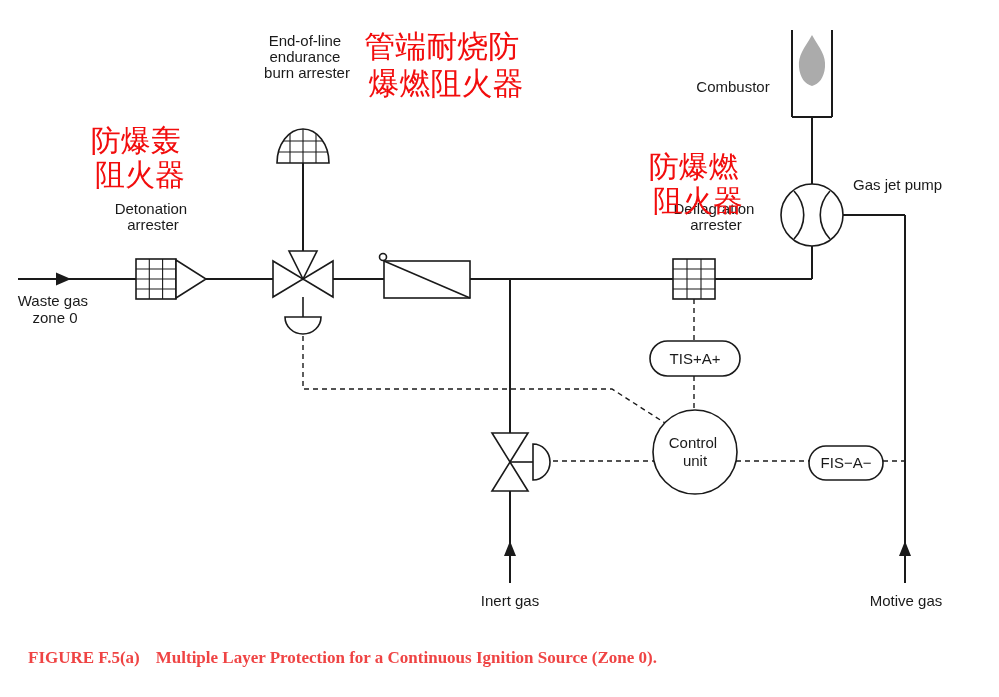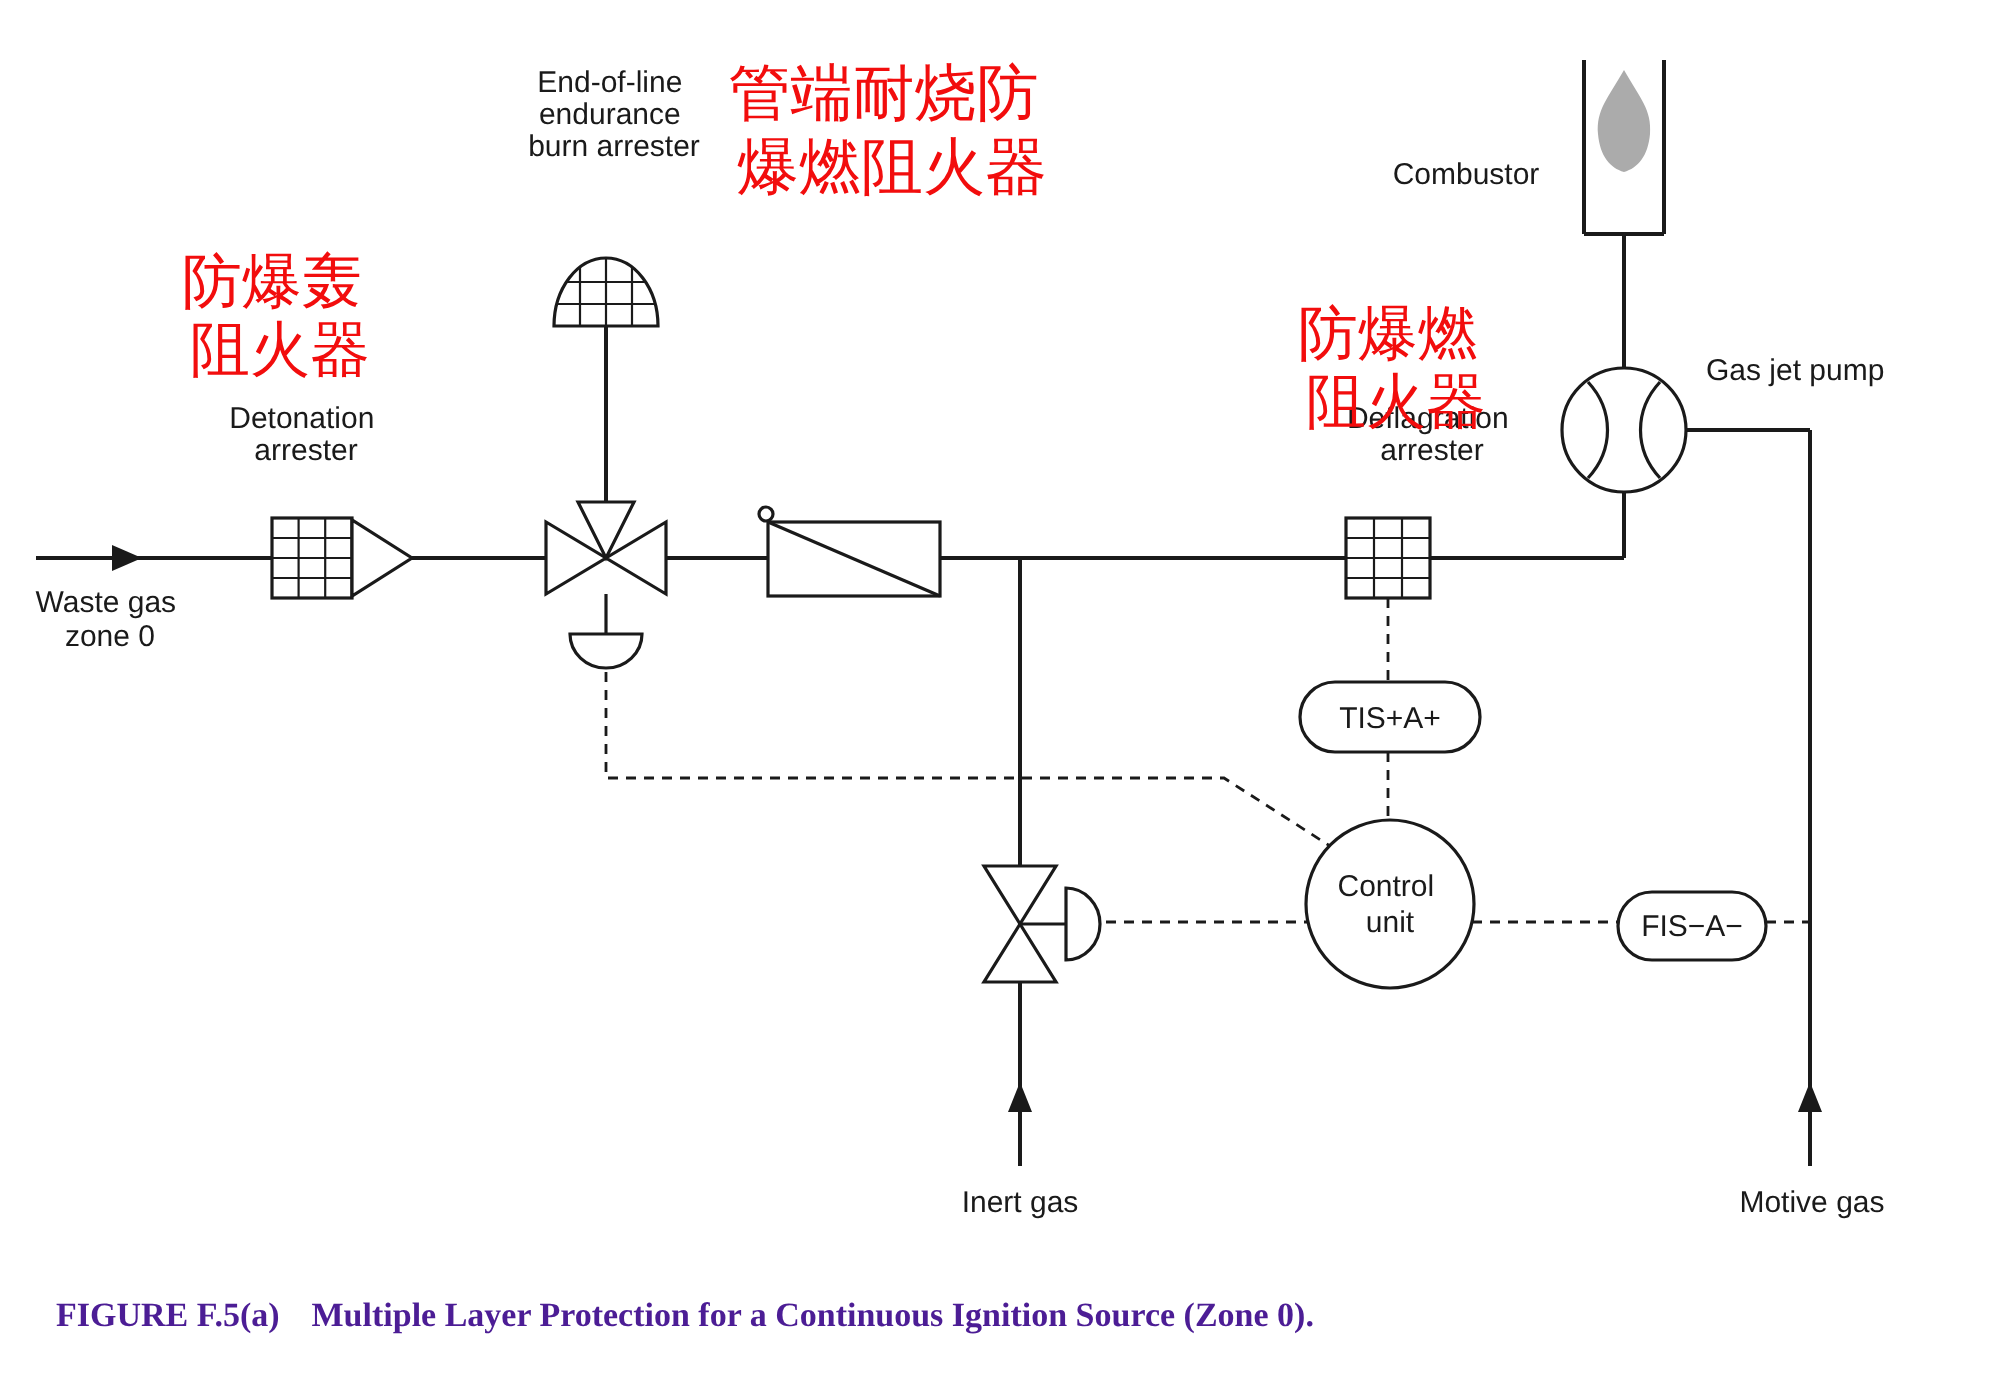--- a/index.html
+++ b/index.html
@@ -8,21 +8,21 @@
   .pipe{stroke:#1a1a1a;stroke-width:2;fill:none;}
   .thin{stroke:#1a1a1a;stroke-width:1.6;fill:none;}
   .shape{stroke:#1a1a1a;stroke-width:1.6;fill:#ffffff;}
   .grid line{stroke:#1a1a1a;stroke-width:1.1;}
   .dashed{stroke:#1a1a1a;stroke-width:1.4;fill:none;stroke-dasharray:5 4;}
   .arrow{fill:#1a1a1a;stroke:none;}
   .lbl{font-family:"Liberation Sans",sans-serif;font-size:15px;fill:#1a1a1a;text-anchor:middle;}
   .lbl-left{text-anchor:start;}
   .cn{font-family:"Liberation Sans",sans-serif;font-size:30px;text-anchor:middle;}
   .cn-big{font-size:31px;}
-  .caption{margin:16px 0 0 28px;font-family:"Liberation Serif",serif;font-weight:bold;font-size:17px;color:#4c1d95;}
+  .caption{margin:16px 0 0 28px;font-family:"Liberation Serif",serif;font-weight:bold;font-size:17px;color:#ef4444;}
   .caption .gap{display:inline-block;width:16px;}
 </style>
 </head>
 <body>
 
 <svg width="999" height="632" viewBox="0 0 999 632" xmlns="http://www.w3.org/2000/svg">
   <defs>
     <clipPath id="clip-dome">
         <path d="M 277 163 A 26 34 0 0 1 329 163 Z"></path>
       </clipPath>

